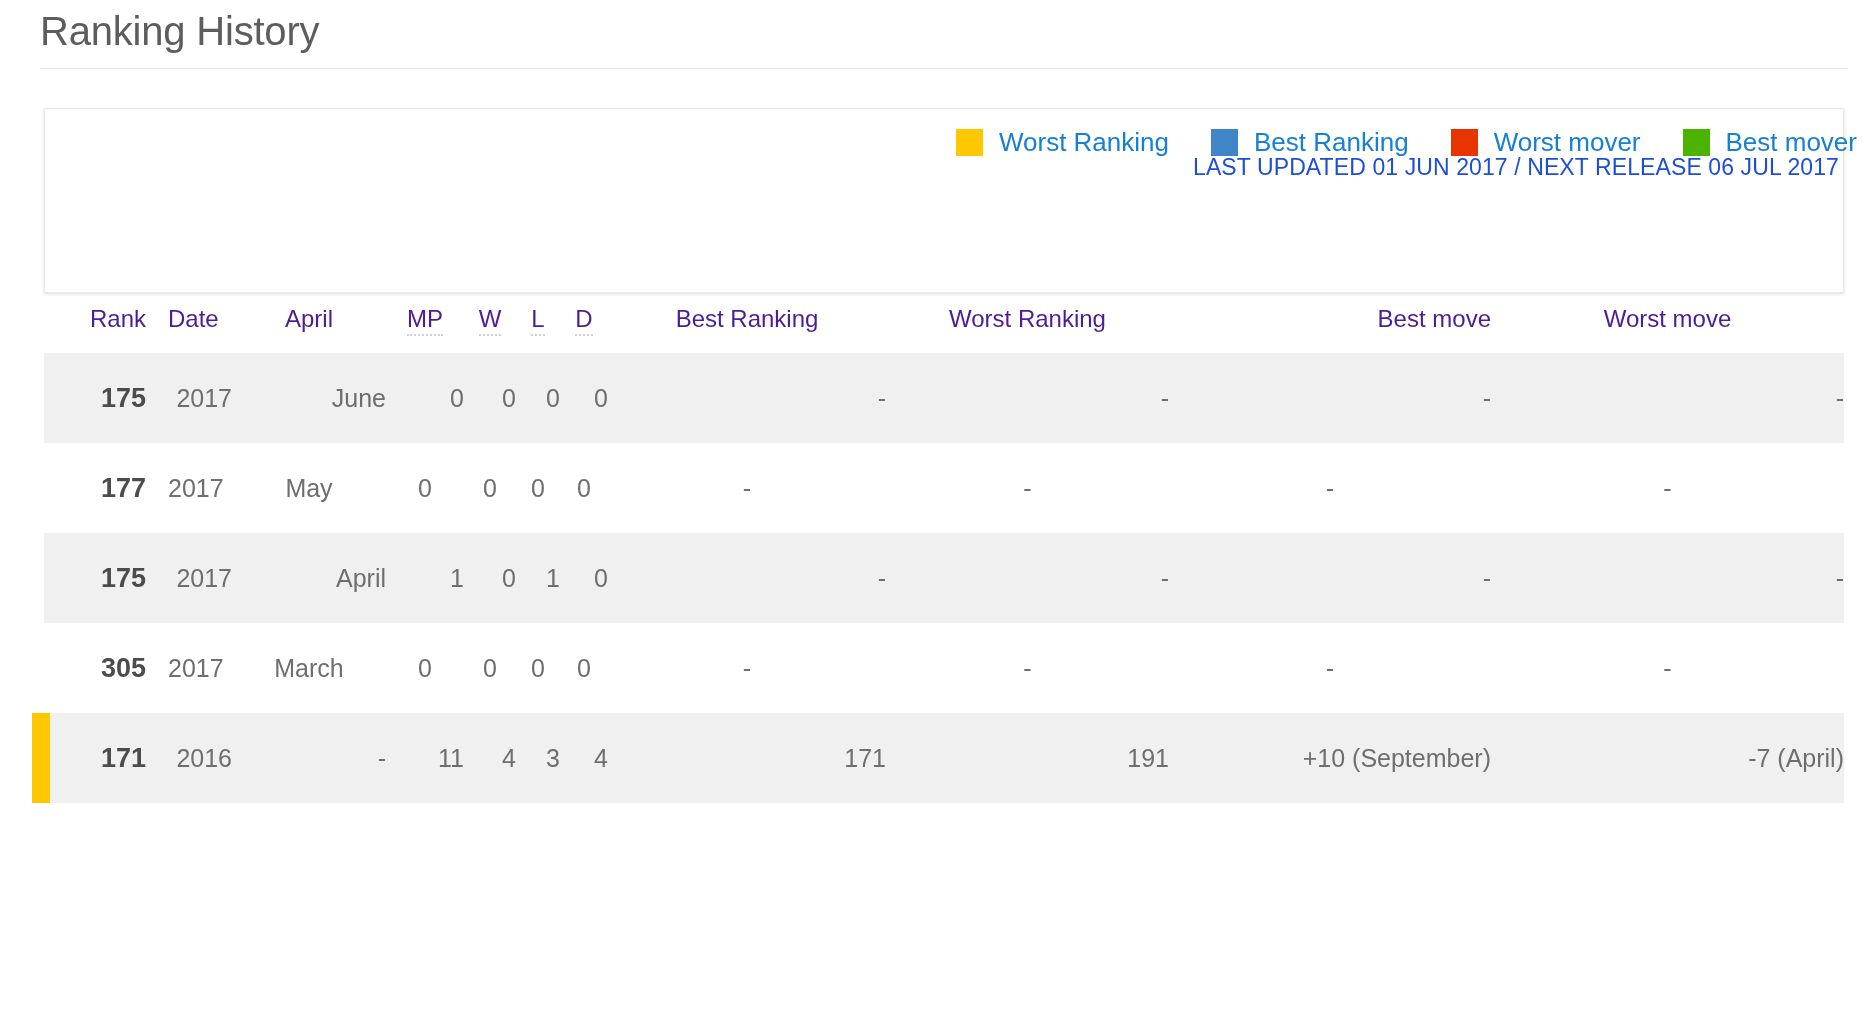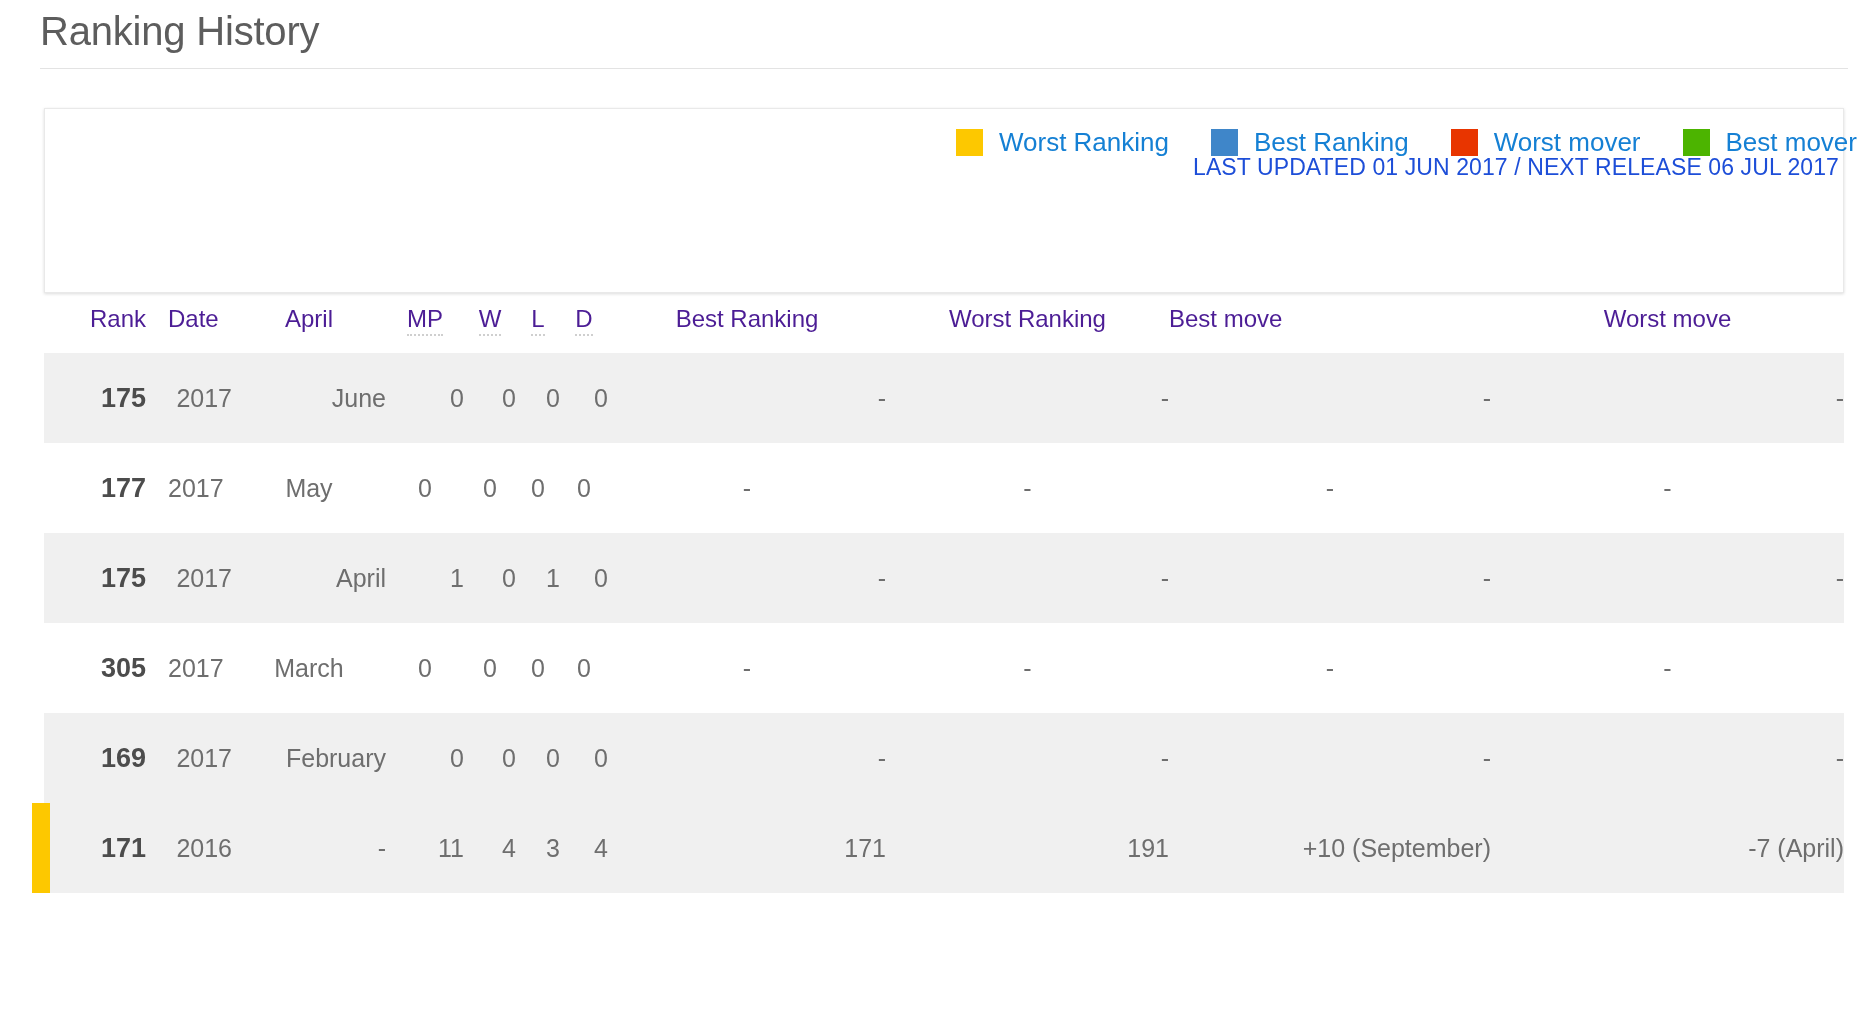--- a/index.html
+++ b/index.html
@@ -204,21 +204,21 @@
     <tr>
       <th style="text-align:right">Rank</th>
       <th style="text-align:left;padding-left:22px">Date</th>
       <th style="text-align:center">April</th>
       <th class="dotted" style="text-align:center"><span>MP</span></th>
       <th class="dotted" style="text-align:center"><span>W</span></th>
       <th class="dotted" style="text-align:center"><span>L</span></th>
       <th class="dotted" style="text-align:center"><span>D</span></th>
       <th style="text-align:center">Best Ranking</th>
       <th style="text-align:center">Worst Ranking</th>
-      <th style="text-align:left">Best move</th>
+      <th style="text-align:right">Best move</th>
       <th style="text-align:center">Worst move</th>
     </tr>
   </thead>
   <tbody id="table-body">
       <tr class="stripe">
         <td class="rank-cell">175</td>
         <td class="date-cell">2017</td>
         <td class="month-cell">June</td>
         <td class="num-cell">0</td>
         <td class="num-cell">0</td>
@@ -252,33 +252,20 @@
         <td class="num-cell">0</td>
         <td class="wide-cell">-</td>
         <td class="wide-cell">-</td>
         <td class="wide-cell">-</td>
         <td class="wide-cell">-</td>
       </tr>
       <tr class="plain">
         <td class="rank-cell">305</td>
         <td class="date-cell">2017</td>
         <td class="month-cell">March</td>
-        <td class="num-cell">0</td>
-        <td class="num-cell">0</td>
-        <td class="num-cell">0</td>
-        <td class="num-cell">0</td>
-        <td class="wide-cell">-</td>
-        <td class="wide-cell">-</td>
-        <td class="wide-cell">-</td>
-        <td class="wide-cell">-</td>
-      </tr>
-      <tr class="stripe">
-        <td class="rank-cell">169</td>
-        <td class="date-cell">2017</td>
-        <td class="month-cell">February</td>
         <td class="num-cell">0</td>
         <td class="num-cell">0</td>
         <td class="num-cell">0</td>
         <td class="num-cell">0</td>
         <td class="wide-cell">-</td>
         <td class="wide-cell">-</td>
         <td class="wide-cell">-</td>
         <td class="wide-cell">-</td>
       </tr>
       <tr class="stripe marked" style="--marker: #fdc800;">

